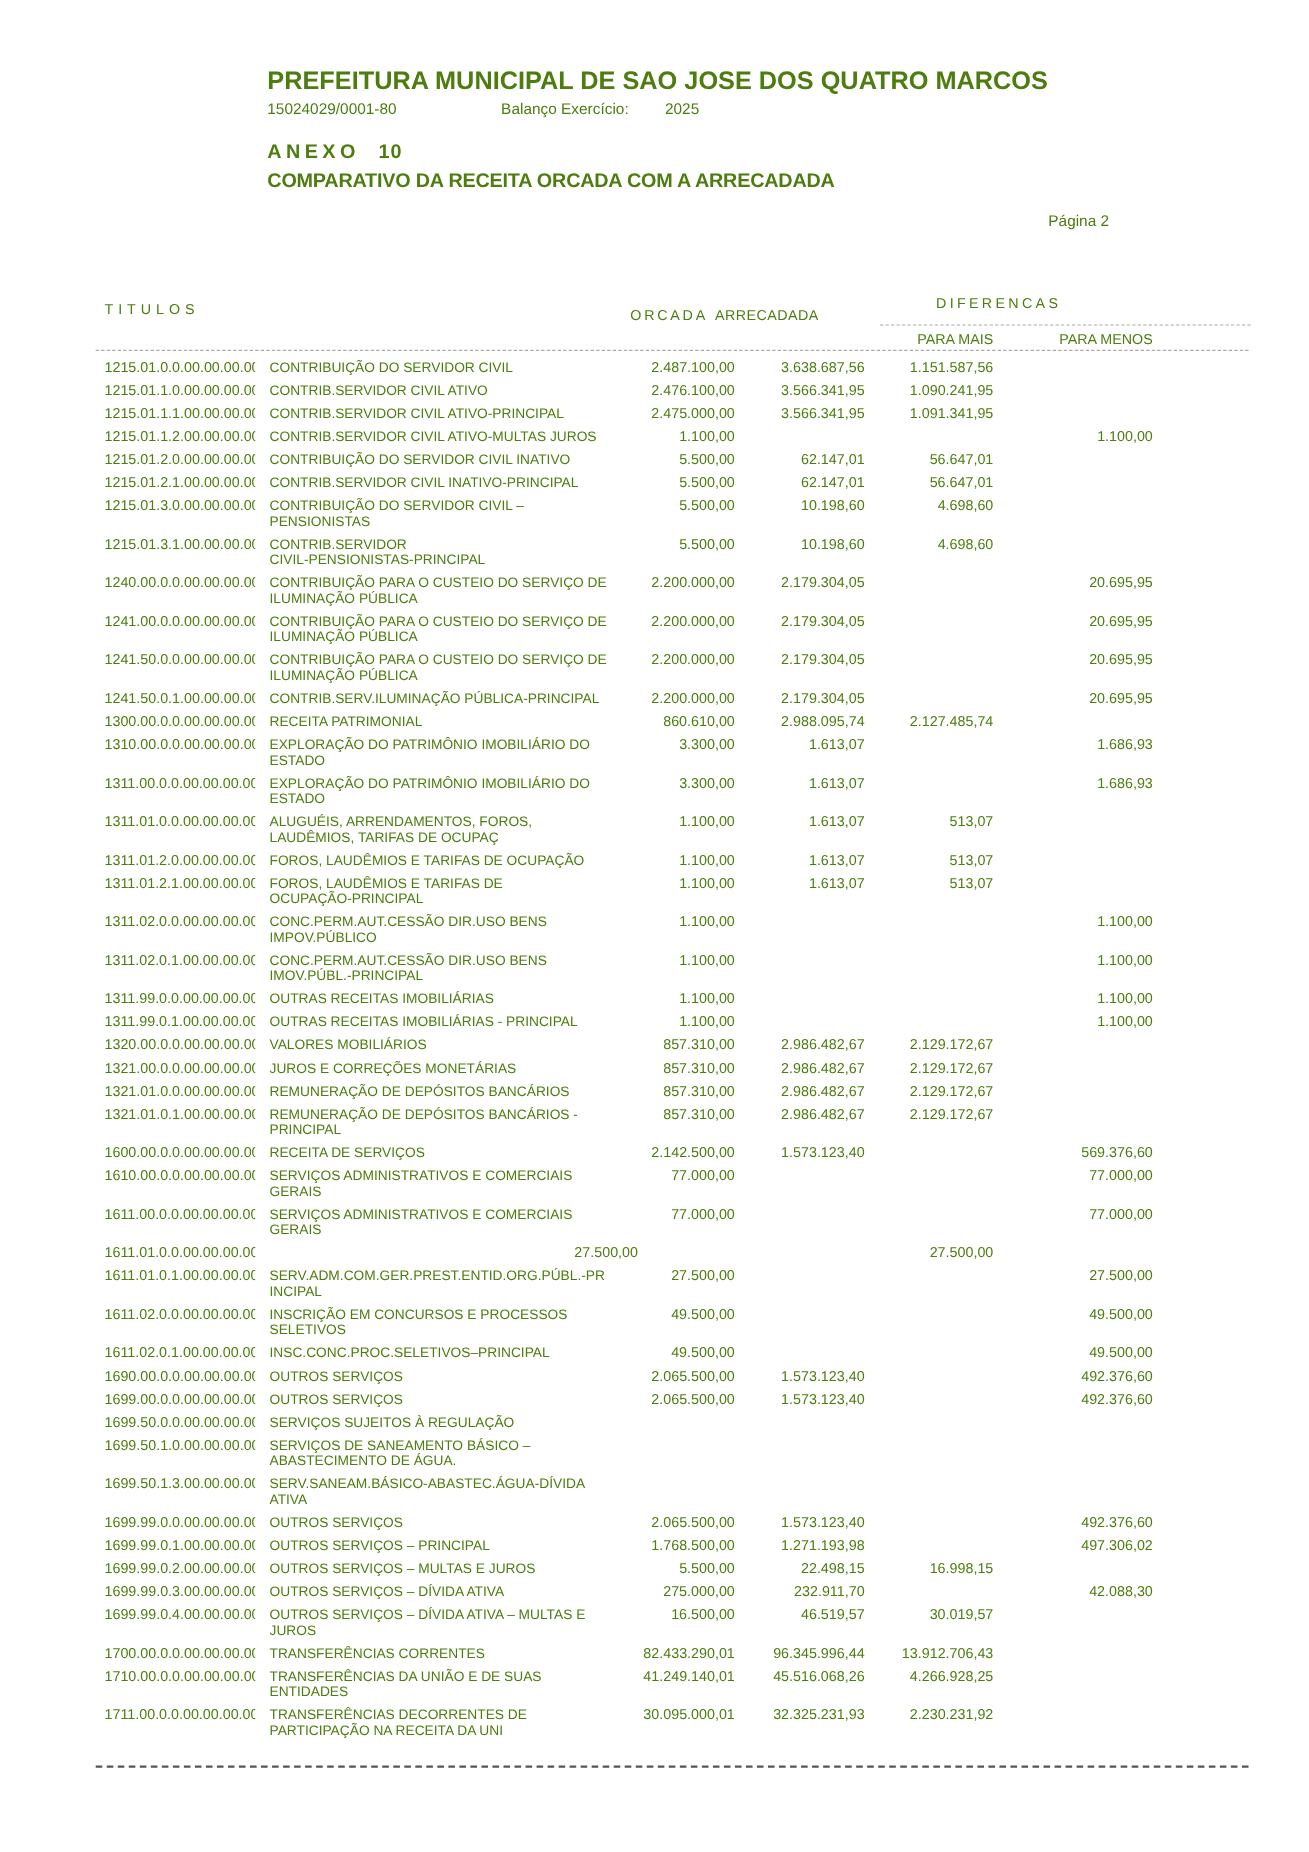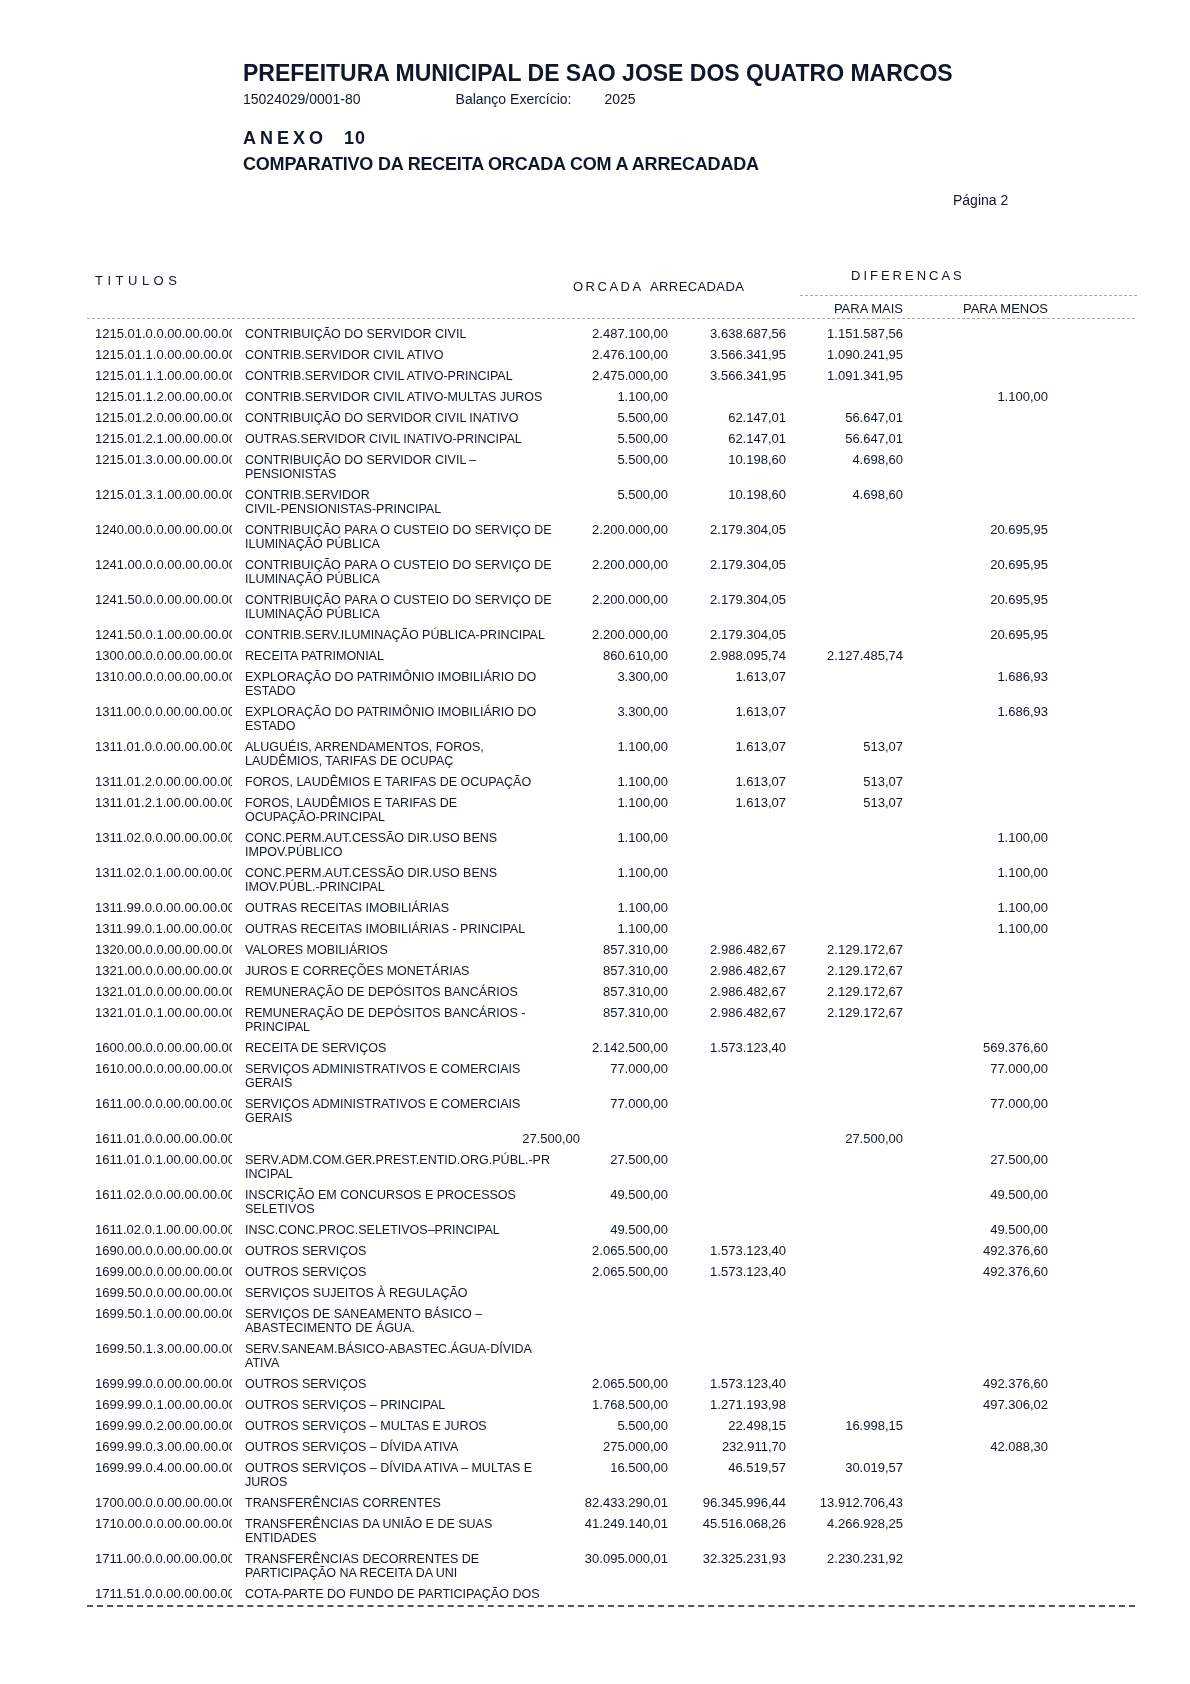--- a/index.html
+++ b/index.html
@@ -1,20 +1,20 @@
 <!DOCTYPE html>
 <html><head>
 <meta charset="utf-8">
 <style>
   html,body { margin:0; padding:0; background:#ffffff; }
   .page {
     position:relative;
     width:1190px; height:1684px;
     background:#ffffff;
-    color:#0f172a;
+    color:#4d7c0f;
     font-family:"Liberation Sans", sans-serif;
     overflow:hidden;
   }
   
   .doc-header { position:absolute; left:243px; top:60px; width:860px; }
   .company   { font-size:23px; font-weight:bold; white-space:nowrap; }
   .address   { font-size:14px; margin-top:4px; }
   .cnpj-row  { font-size:14px; margin-top:4px; display:flex; align-items:flex-end; }
   .balance-label { margin-left:95px; }
   .balance-year  { margin-left:33px; }
@@ -116,21 +116,21 @@
       <div class="trow">
         <div class="cell code"><span class="code-clip">1215.01.2.0.00.00.00.00</span></div>
         <div class="cell desc">CONTRIBUIÇÃO DO SERVIDOR CIVIL INATIVO</div>
         <div class="cell num">5.500,00</div>
         <div class="cell num">62.147,01</div>
         <div class="cell num">56.647,01</div>
         <div class="cell num"></div>
       </div>
       <div class="trow">
         <div class="cell code"><span class="code-clip">1215.01.2.1.00.00.00.00</span></div>
-        <div class="cell desc">OUTRAS.SERVIDOR CIVIL INATIVO-PRINCIPAL</div>
+        <div class="cell desc">CONTRIB.SERVIDOR CIVIL INATIVO-PRINCIPAL</div>
         <div class="cell num">5.500,00</div>
         <div class="cell num">62.147,01</div>
         <div class="cell num">56.647,01</div>
         <div class="cell num"></div>
       </div>
       <div class="trow">
         <div class="cell code"><span class="code-clip">1215.01.3.0.00.00.00.00</span></div>
         <div class="cell desc">CONTRIBUIÇÃO DO SERVIDOR CIVIL –
 PENSIONISTAS</div>
         <div class="cell num">5.500,00</div>
@@ -462,25 +462,17 @@
       </div>
       <div class="trow">
         <div class="cell code"><span class="code-clip">1711.00.0.0.00.00.00.00</span></div>
         <div class="cell desc">TRANSFERÊNCIAS DECORRENTES DE
 PARTICIPAÇÃO NA RECEITA DA UNI</div>
         <div class="cell num">30.095.000,01</div>
         <div class="cell num">32.325.231,93</div>
         <div class="cell num">2.230.231,92</div>
         <div class="cell num"></div>
       </div>
-      <div class="trow">
-        <div class="cell code"><span class="code-clip">1711.51.0.0.00.00.00.00</span></div>
-        <div class="cell desc">COTA-PARTE DO FUNDO DE PARTICIPAÇÃO DOS</div>
-        <div class="cell num"></div>
-        <div class="cell num"></div>
-        <div class="cell num"></div>
-        <div class="cell num"></div>
-      </div>
     </div>
 
   <div class="full-dash-bottom"></div>
 
 </div>
 
 </body></html>

